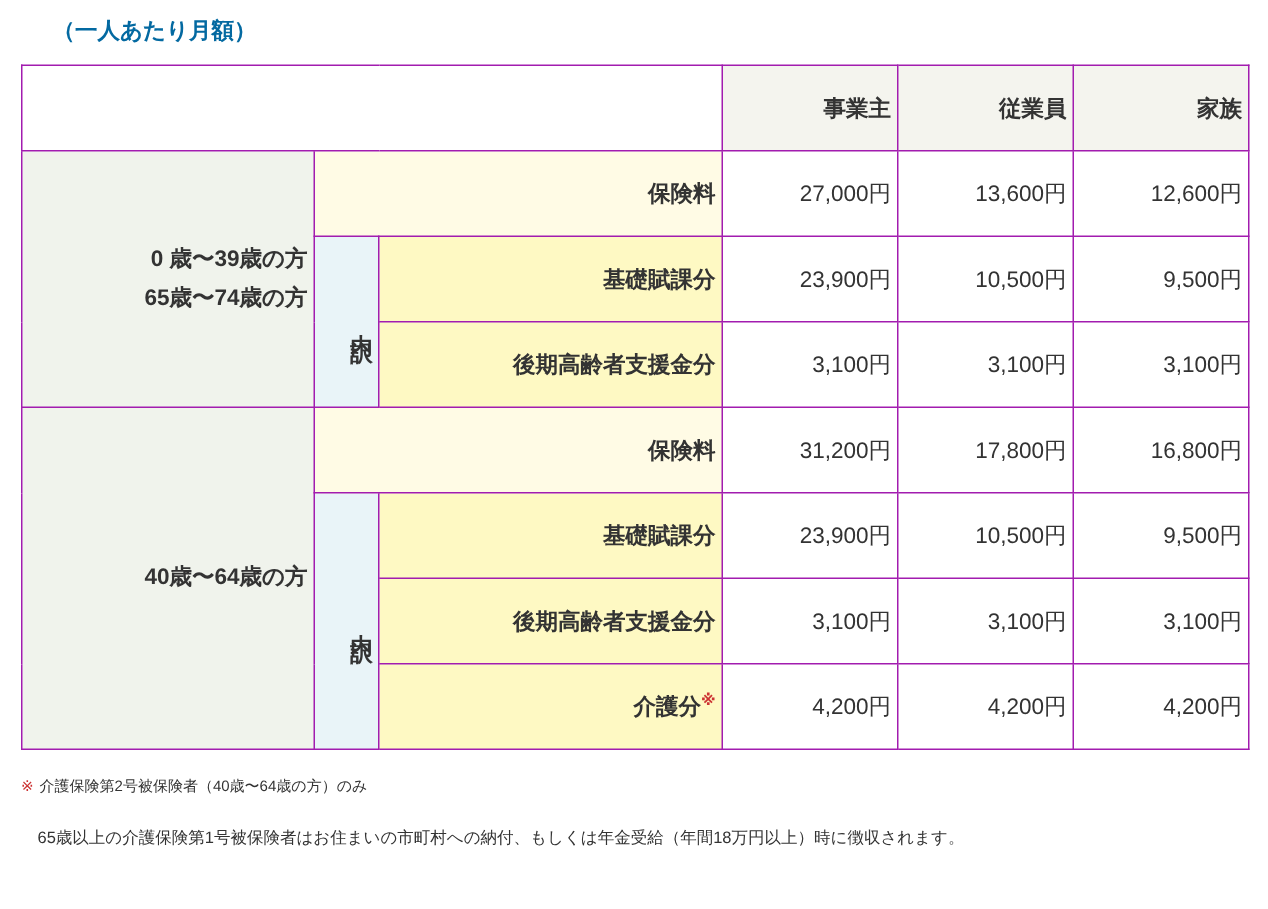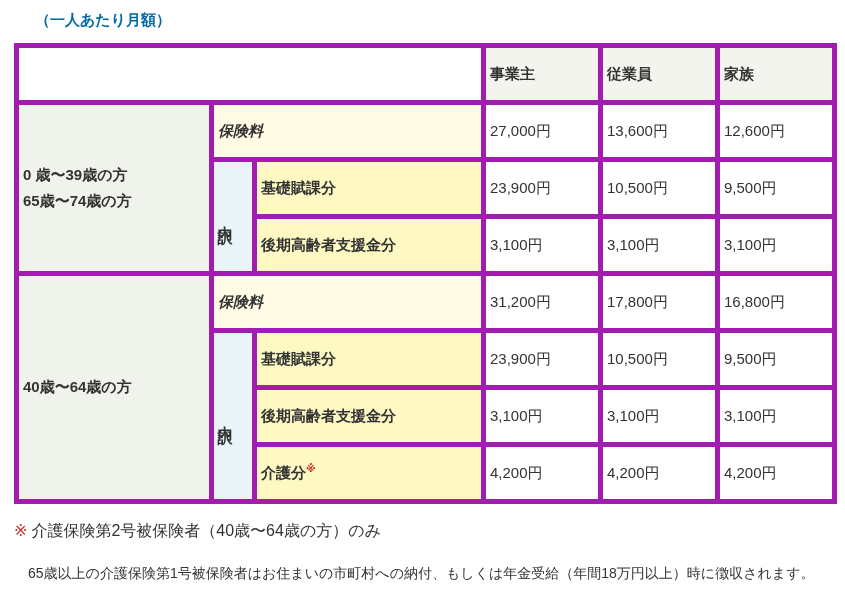--- a/index.html
+++ b/index.html
@@ -16,53 +16,53 @@
     color: #0369a1;
     margin: 11px 0 0 35px;
   }
   table.premium {
     border-collapse: collapse;
     table-layout: fixed;
     width: 818px;
     margin: 13px 0 0 14px;
   }
   table.premium th, table.premium td {
-    border: 5px solid #a21caf;
-    text-align: left;
+    border: 1px solid #a21caf;
+    text-align: right;
     vertical-align: middle;
     font-size: 15px;
     padding: 0 4px;
   }
   table.premium th { height: 55px; background: #f4f4ee; font-weight: bold; }
   table.premium td { height: 57px; }
   td.blank { border: none; background: #ffffff; }
   td.agecell {
     background: #f0f3ec;
     font-weight: bold;
     white-space: pre-line;
     line-height: 1.75;
   }
-  td.cream { background: #fffbe5; font-weight: bold; font-style: italic; }
+  td.cream { background: #fffbe5; font-weight: bold; }
   td.uchiwake { background: #e9f4f8; padding: 0; }
   td.uchiwake span {
     writing-mode: vertical-rl;
     text-orientation: upright;
     display: inline-block;
     font-weight: bold;
     letter-spacing: 4px;
     line-height: 1;
   }
   td.itemcell { background: #fef9c3; font-weight: bold; }
   td.num { background: #ffffff; font-weight: normal; }
   .red { color: #cc3333; }
   sup.marker { font-size: 10px; color: #cc3333; font-weight: bold; }
   .note { margin: 0 14px 0 14px; color: #333333; }
-  .note1 { margin-top: 17px; font-size: 16px; }
+  .note1 { margin-top: 17px; font-size: 10px; }
   .note1 .red { margin-right: 4px; }
-  .note2 { margin-top: 17px; font-size: 14px; line-height: 2.05; }
+  .note2 { margin-top: 17px; font-size: 11px; line-height: 2.05; }
 </style>
 </head>
 <body>
 
 <h2 class="title">（一人あたり月額）</h2>
 
 <table class="premium">
   <colgroup>
     <col style="width:195px">
     <col style="width:43px">

